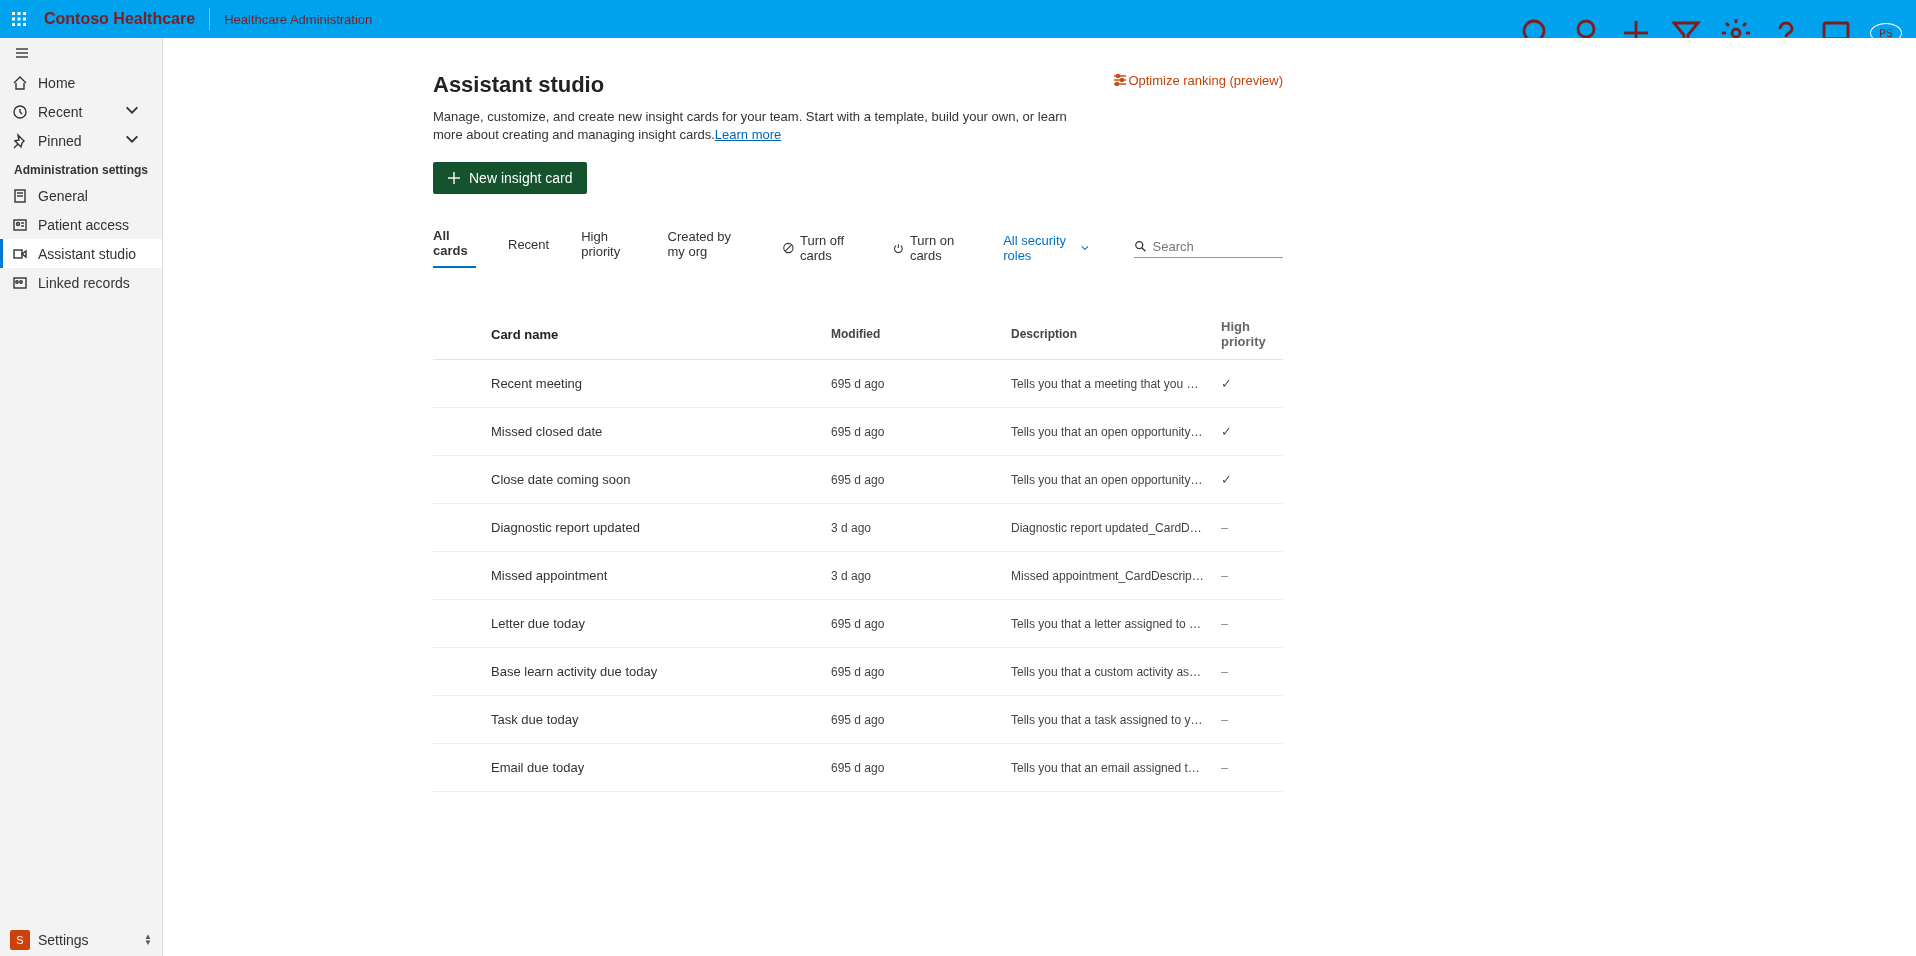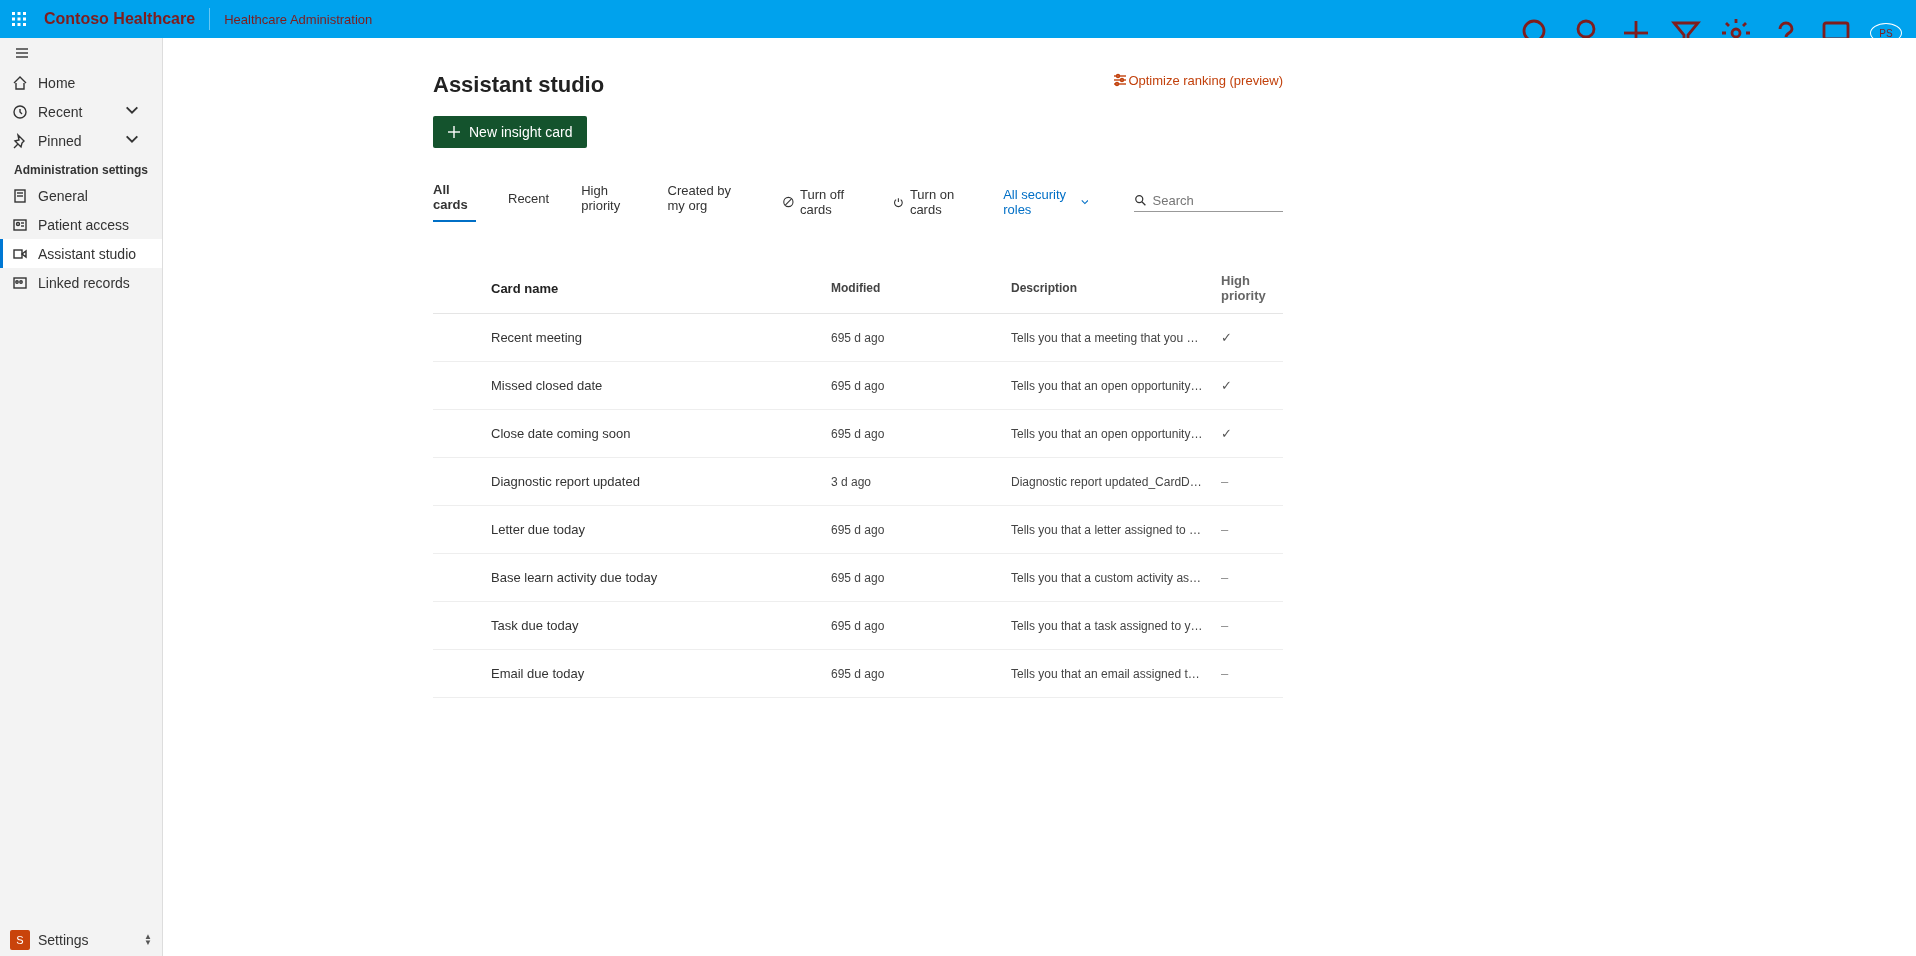--- a/index.html
+++ b/index.html
@@ -238,20 +238,23 @@
               <circle cx="6" cy="4" r="1.5" fill="#fff" class="icon-line" stroke="#333"></circle>
               <line x1="2" y1="8" x2="14" y2="8" class="icon-line" stroke="#333"></line>
               <circle cx="10" cy="8" r="1.5" fill="#fff" class="icon-line" stroke="#333"></circle>
               <line x1="2" y1="12" x2="14" y2="12" class="icon-line" stroke="#333"></line>
               <circle cx="5" cy="12" r="1.5" fill="#fff" class="icon-line" stroke="#333"></circle>
             </svg>
           <span>Optimize ranking (preview)</span>
         </div>
       </div>
 
+      <div class="page-desc">
+        <span>Manage, customize, and create new insight cards for your team. Start with a template, build your own, or learn more about creating and managing insight cards.</span><a href="#">Learn more</a>
+      </div>
 
 
       <button class="new-btn">
         <svg viewBox="0 0 14 14">
             <line x1="7" y1="1" x2="7" y2="13" class="icon-line" stroke="#fff"></line>
             <line x1="1" y1="7" x2="13" y2="7" class="icon-line" stroke="#fff"></line>
           </svg>
         <span>New insight card</span>
       </button>
 
@@ -325,20 +328,27 @@
             </tr>
             <tr>
               <td class="col-chk"></td>
               <td class="col-name">Diagnostic report updated</td>
               <td class="col-mod">3 d ago</td>
               <td class="col-desc">Diagnostic report updated_CardDescription</td>
               <td class="col-hp"><span class="hp-dash">–</span></td>
             </tr>
             <tr>
               <td class="col-chk"></td>
+              <td class="col-name">Missed appointment</td>
+              <td class="col-mod">3 d ago</td>
+              <td class="col-desc">Missed appointment_CardDescription</td>
+              <td class="col-hp"><span class="hp-dash">–</span></td>
+            </tr>
+            <tr>
+              <td class="col-chk"></td>
               <td class="col-name">Letter due today</td>
               <td class="col-mod">695 d ago</td>
               <td class="col-desc">Tells you that a letter assigned to you is d…</td>
               <td class="col-hp"><span class="hp-dash">–</span></td>
             </tr>
             <tr>
               <td class="col-chk"></td>
               <td class="col-name">Base learn activity due today</td>
               <td class="col-mod">695 d ago</td>
               <td class="col-desc">Tells you that a custom activity assigned t…</td>

